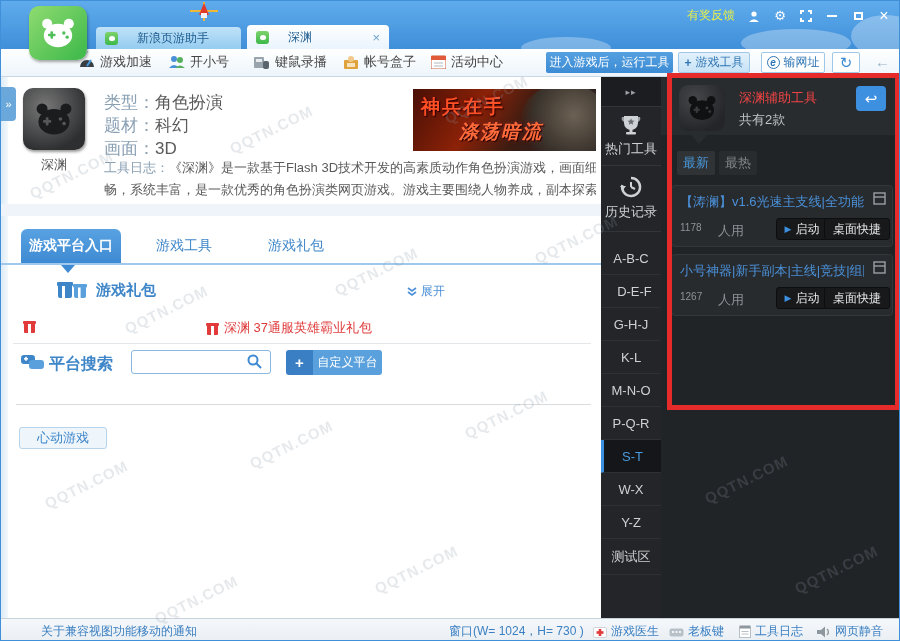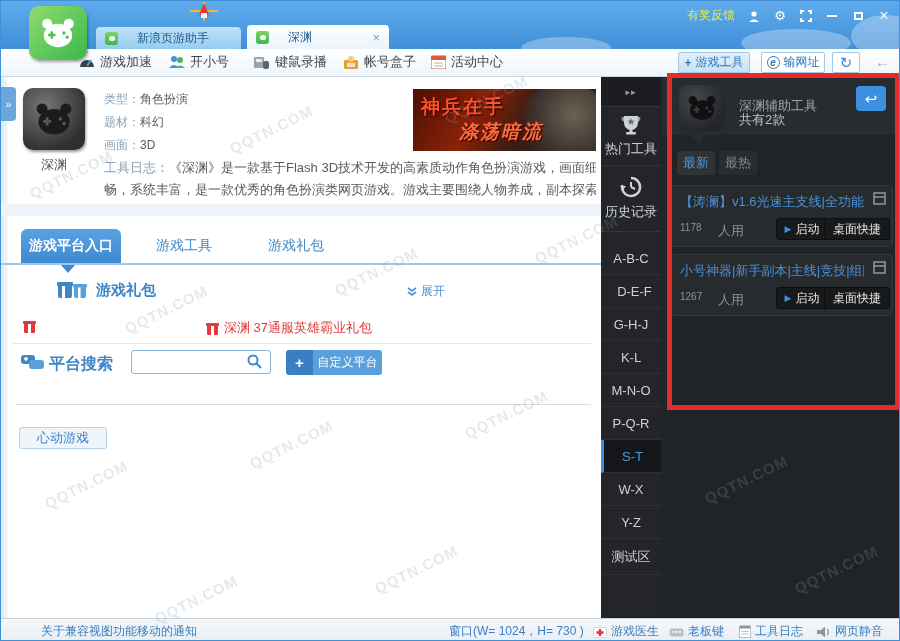--- a/index.html
+++ b/index.html
@@ -65,21 +65,21 @@
   .left-strip { position:absolute; left:0; top:0; width:7px; height:541px;
                 background:linear-gradient(90deg,#dcebf6,#f3f9fd); }
   .expand-btn { position:absolute; left:0; top:10px; width:15px; height:34px; background:#6aa8dc;
                 border-radius:0 4px 4px 0; color:#fff; font-size:11px; display:flex;
                 align-items:center; justify-content:center; cursor:pointer; }
   .gicon { position:absolute; left:22px; top:11px; width:62px; height:62px; border-radius:10px;
            background:radial-gradient(circle at 35% 30%,#777,#2e2f31 75%);
            box-shadow:1px 2px 3px rgba(0,0,0,.4); display:flex; align-items:center; justify-content:center; }
   .gname { position:absolute; left:22px; top:79px; width:62px; text-align:center;
            font-size:13px; color:#555; }
-  .field { position:absolute; left:103px; font-size:12px; }
+  .field { position:absolute; left:103px; font-size:17px; }
   .field .lb { color:#8aa0b4; } .field .vl { color:#5a5a5a; }
   .desc { position:absolute; left:103px; width:492px; font-size:13px; color:#5a5a5a;
           white-space:nowrap; overflow:hidden; line-height:22px; }
   .banner { position:absolute; left:412px; top:12px; width:183px; height:62px; overflow:hidden;
             background:linear-gradient(120deg,#4a1006 0%,#8c2208 35%,#3a1c12 60%,#26262c 100%); cursor:pointer; }
   .banner .warrior { position:absolute; right:-14px; top:-6px; width:90px; height:80px; border-radius:50%;
             background:radial-gradient(circle at 60% 40%,#6c6154,#3a332c 55%,transparent 75%); }
   .banner .t1 { position:absolute; left:8px; top:5px; font-size:19px; font-weight:bold; color:#ff4f24;
             text-shadow:1px 1px 1px #200, 0 0 4px #600; letter-spacing:2px; }
   .banner .t2 { position:absolute; left:46px; top:30px; font-size:19px; font-weight:bold; color:#ff6a3a;
@@ -129,21 +129,21 @@
   .al-item.active { background:#141619; color:#4a9ade; border-left:3px solid #3d8fe0; }
 
   
   .panel { position:absolute; left:660px; top:76px; width:240px; height:541px; background:#212427; }
   .panel-head { position:absolute; left:0; top:0; width:240px; height:58px; background:#292c2f; }
   .panel-notch { position:absolute; left:30px; top:58px; width:0; height:0;
                  border:8px solid transparent; border-top:9px solid #292c2f; }
   .picon { position:absolute; left:18px; top:8px; width:46px; height:46px; border-radius:9px;
            background:radial-gradient(circle at 35% 30%,#45474a,#232528 75%);
            display:flex; align-items:center; justify-content:center; }
-  .ptitle { position:absolute; left:78px; top:12px; font-size:13px; color:#a3a3a3;margin-top:8px; }
+  .ptitle { position:absolute; left:78px; top:12px; font-size:13px; color:#ef4444; }
   .pcount { position:absolute; left:78px; top:34px; font-size:13px; color:#c0c3c6; }
   .pback { position:absolute; left:195px; top:9px; width:30px; height:25px; background:#3d8fe0;
            border-radius:4px; color:#fff; font-size:15px; display:flex; align-items:center;
            justify-content:center; cursor:pointer; }
   .ptab { position:absolute; top:74px; width:38px; height:24px; font-size:13px; display:flex;
           align-items:center; justify-content:center; border-radius:2px; cursor:pointer; }
   .ptab.on  { left:16px; background:#303336; color:#4a9ade; }
   .ptab.off { left:58px; background:#292c2f; color:#85888b; }
 
   .card { position:absolute; left:10px; width:222px; height:62px; background:#282b2e;
@@ -270,20 +270,21 @@
     </div>
     <div class="tb-item" style="left:430px;">
       <svg width="15" height="14">
         <rect x="0" y="1" width="15" height="13" rx="1" fill="#fff" stroke="#c85a3a"></rect>
         <rect x="0" y="1" width="15" height="4" fill="#e05a3a"></rect>
         <line x1="3" y1="8" x2="12" y2="8" stroke="#b0b8be"></line>
           <line x1="3" y1="11" x2="12" y2="11" stroke="#b0b8be"></line>
         </svg>
       <span>活动中心</span>
     </div>
+    <div class="btn-run">进入游戏后，运行工具</div>
     <div class="btn-gametools">
       <b>+</b>
       <span>游戏工具</span>
     </div>
     <div class="btn-url">
       <span class="e-ico">e</span>
       <span>输网址</span>
     </div>
     <div class="btn-refresh">↻</div>
     <div class="btn-back">←</div>

